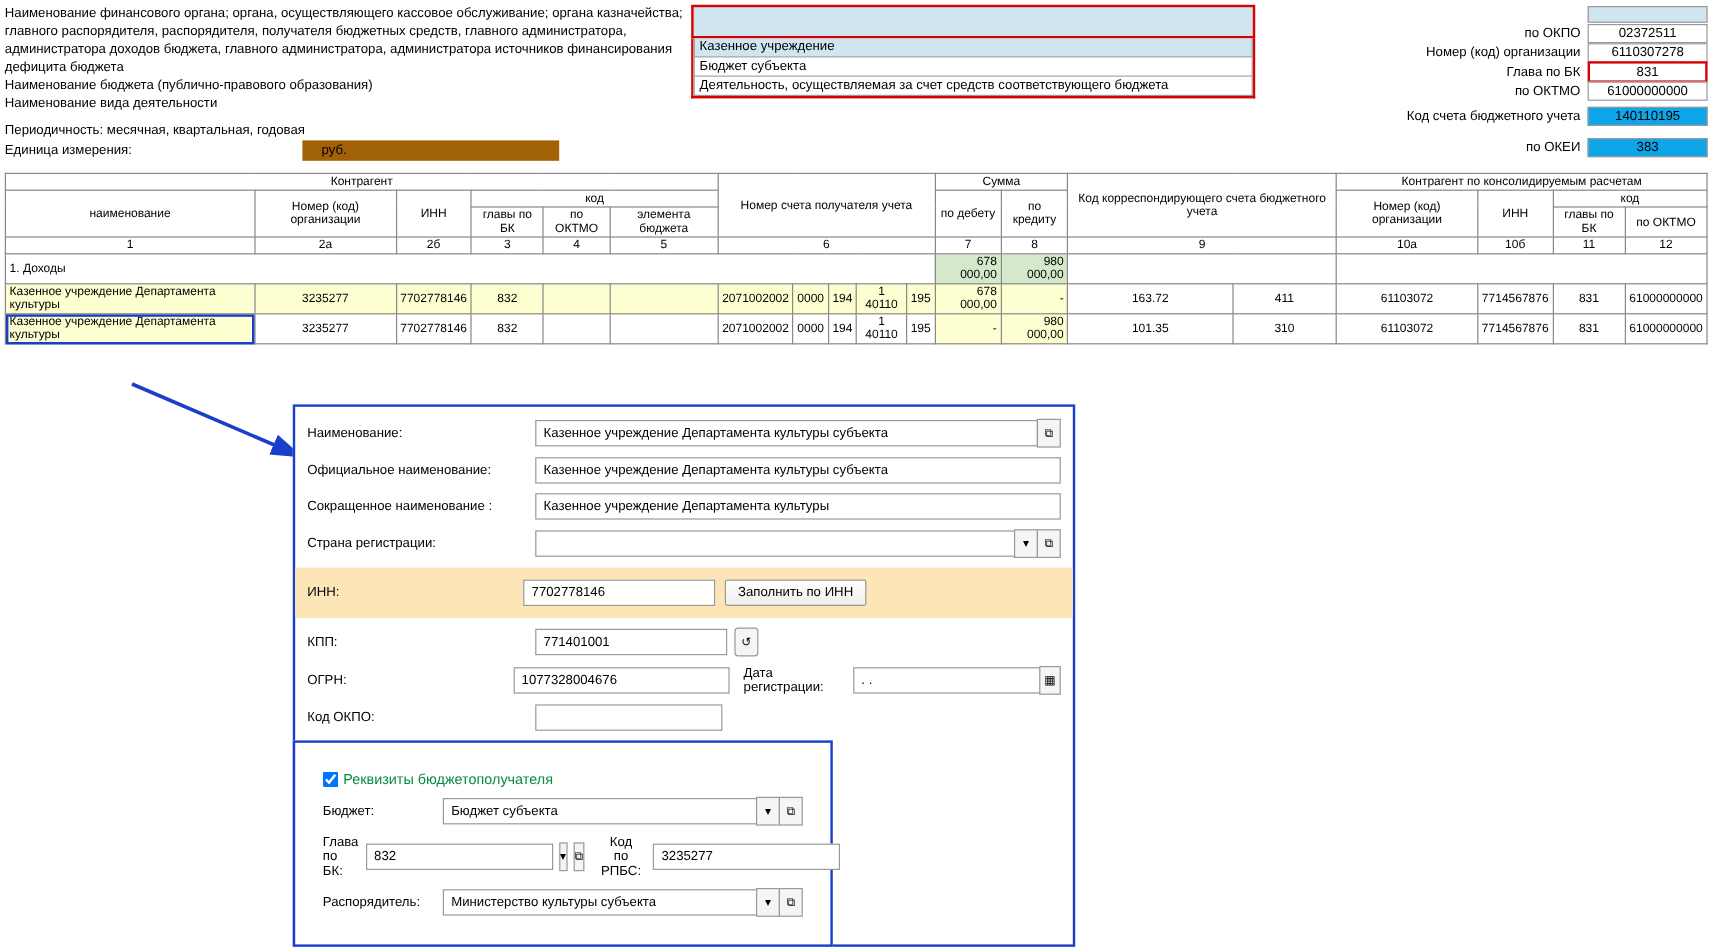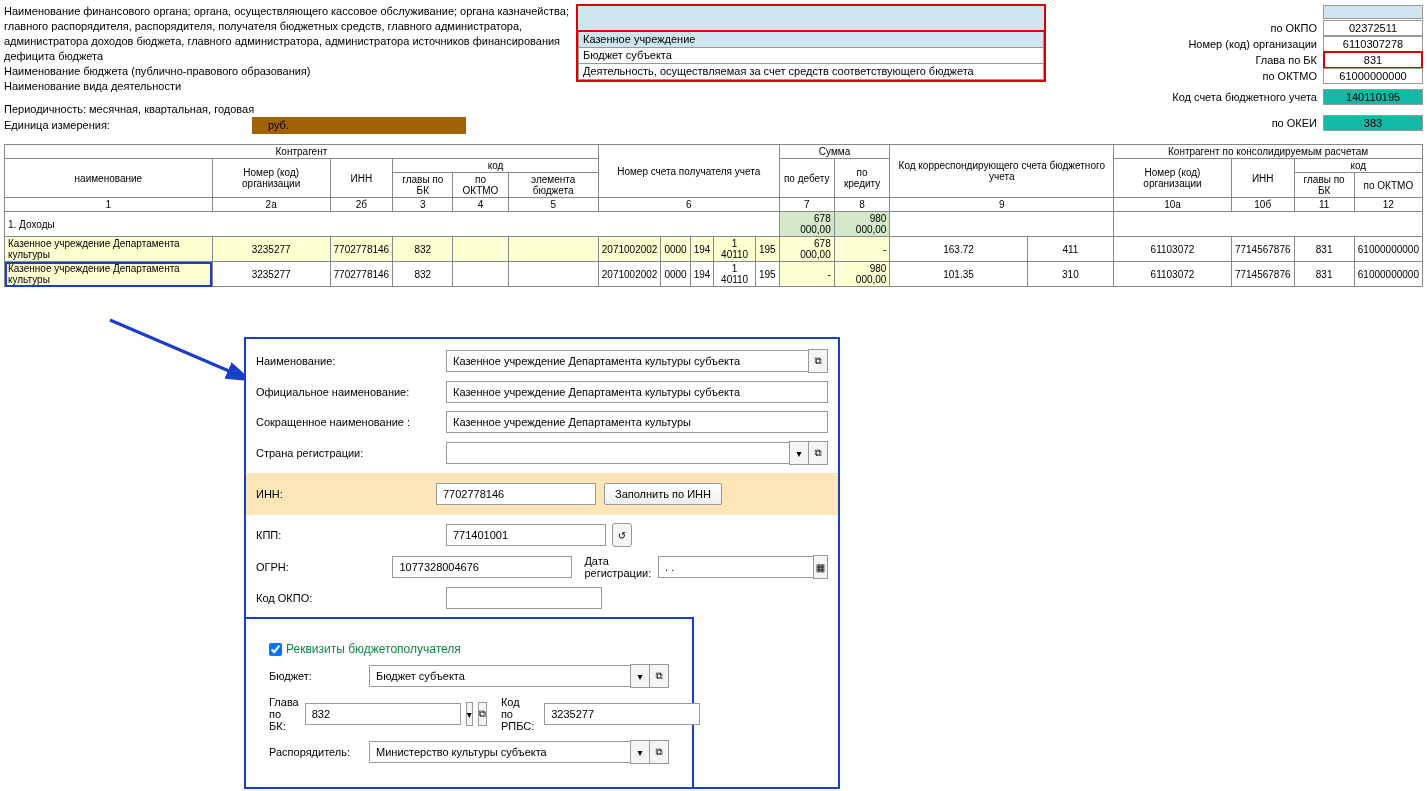--- a/index.html
+++ b/index.html
@@ -8,52 +8,52 @@
   .header-left { flex: 0 0 570px; font-size: 11px; line-height: 15px; }
   .header-mid { flex: 0 0 470px; }
   .header-right { flex: 1; }
   .mid-row { border: 1px solid #999; border-top: none; background: #fff; padding: 1px 4px; height: 16px; font-size: 11px; }
   .mid-top { border: 1px solid #999; background: #cfe6f1; height: 28px; }
   .mid-red { border: 2px solid #d00 !important; }
   .right-row { display: flex; align-items: center; justify-content: flex-end; gap: 6px; height: 16px; margin-bottom: 0; }
   .right-label { font-size: 11px; text-align: left; }
   .right-box { border: 1px solid #999; width: 100px; text-align: center; background: #fff; font-size: 11px; padding: 1px; }
   .right-box.red { border: 2px solid #d00; }
-  .right-box.blue { background: #14b8a6; }
+  .right-box.blue { background: #0ea5e9; }
   .sub-left { display: flex; align-items: center; }
   .sub-left .lab { width: 248px; }
   .sub-left .val { background: #a16207; width: 214px; padding: 1px 16px; border: none; }
   
   table.main { border-collapse: collapse; width: 100%; font-size: 10px; margin-top: 8px; }
   table.main th, table.main td { border: 1px solid #888; padding: 1px 3px; text-align: center; vertical-align: middle; }
   table.main th { font-weight: normal; background: #fff; }
   .ta-l { text-align: left !important; }
   .ta-r { text-align: right !important; }
   .row-green td { background: #d5e8c9; }
   .row-yellow td { background: #feffd1; }
   .cell-yellow { background: #feffd1 !important; }
   .blue-cell-border { outline: 2px solid #1a3ecc; outline-offset: -2px; }
   
   .arrow-svg { position: absolute; top: 310px; left: 100px; pointer-events: none; }
-  .detail-outer { position: relative; margin-top: 50px; margin-left: 240px; width: 596px; border: 2px solid #1a3ecc; background: #fff; }
+  .detail-outer { position: relative; margin-top: 50px; margin-left: 240px; width: 652px; border: 2px solid #1a3ecc; background: #fff; }
   .detail-inner { padding: 10px; }
   .form-row { display: flex; align-items: center; margin-bottom: 8px; }
   .form-row .lab { width: 190px; }
   .form-row .inp { border: 1px solid #999; padding: 4px 6px; flex: 1; font-size: 11px; background: #fff; }
   .form-row .inp.short { flex: 0 0 160px; }
   .form-row .btn { border: 1px solid #999; background: linear-gradient(#fff,#eee); padding: 4px 10px; margin-left: 8px; font-size: 11px; cursor: pointer; border-radius: 2px; }
   .form-row .icon-btn { width: 20px; height: 24px; border: 1px solid #999; background: #f5f5f5; display: flex; align-items: center; justify-content: center; cursor: pointer; font-size: 10px; margin-left: -1px; }
   .inn-row { background: #fce6b8; padding: 10px; margin: 0 -10px 8px -10px; }
   
   .detail-inner2 { border: 2px solid #1a3ecc; position: relative; margin: -2px; padding: 23px; background: #fff; }
   .section-title { color: #0a8a45; font-size: 12px; margin-bottom: 8px; display: flex; align-items: center; gap: 4px; }
   .section-title input[type=checkbox] { width: 13px; height: 13px; }
   
   .inline-group { display: flex; align-items: center; gap: 6px; }
-  .inline-group .lab2 { margin-right: 4px; }
+  .inline-group .lab2 { margin-right: 4px; text-align: center; }
 </style>
 </head>
 <body>
 
 <div class="header-area">
   <div class="header-left">
     <div>Наименование финансового органа; органа, осуществляющего кассовое обслуживание; органа казначейства; главного распорядителя, распорядителя, получателя бюджетных средств, главного администратора, администратора доходов бюджета, главного администратора, администратора источников финансирования дефицита бюджета</div>
     <div>Наименование бюджета (публично-правового образования)</div>
     <div>Наименование вида деятельности</div>
     <div style="height:8px"></div>

